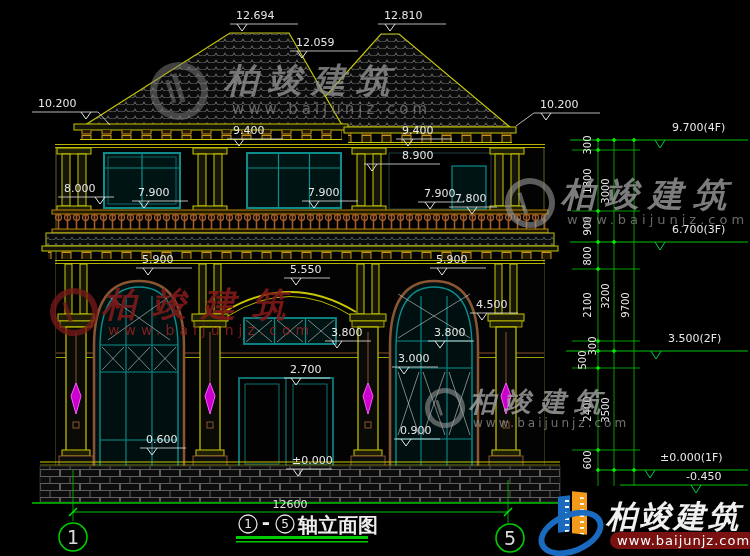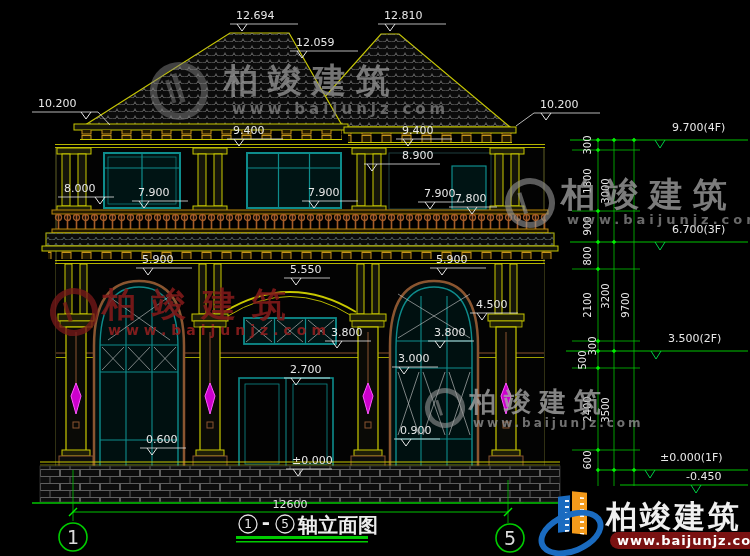--- a/index.html
+++ b/index.html
@@ -14,22 +14,22 @@
   .vw{stroke:#e5e5e5;fill:none;stroke-width:1;}
   .vg{stroke:#00cc44;fill:none;stroke-width:1;}
   .gl{stroke:#00c400;stroke-width:1;fill:none;}
   .glf{stroke:#00c400;stroke-width:0.8;fill:none;}
   .yl{stroke:#c8c800;fill:none;}
   .wl{stroke:#e5e5e5;stroke-width:0.8;fill:none;}
   .teal{stroke:#0e8c8c;fill:none;}
   .wx{stroke:#cfcfcf;stroke-width:0.6;fill:none;}
   
   .wm{position:absolute;pointer-events:none;white-space:nowrap;}
-  .wm .cn{font-weight:bold;}
-  .wm .url{font-weight:bold;}
+  .wm .cn{font-weight:bold;font-style:italic;}
+  .wm .url{font-weight:normal;}
   .ring{position:absolute;border-radius:50%;transform:rotate(-18deg);}
   .ring i{position:absolute;display:block;}
   
   .bjlogo{position:absolute;width:64px;height:58px;}
   .bjlogo .ell{position:absolute;left:-3px;top:20px;width:56px;height:30px;border:6px solid #1a6bc0;
                border-radius:50%;transform:rotate(-22deg);}
   .bjlogo .b1{position:absolute;left:18px;top:4px;width:12px;height:36px;background:#1a6bc0;
               transform:skewY(-6deg);background-image:repeating-linear-gradient(
               to bottom,rgba(255,255,255,.95) 0 2px,transparent 2px 6px);background-size:4px 100%;
               background-repeat:no-repeat;background-position:7px 4px;}

